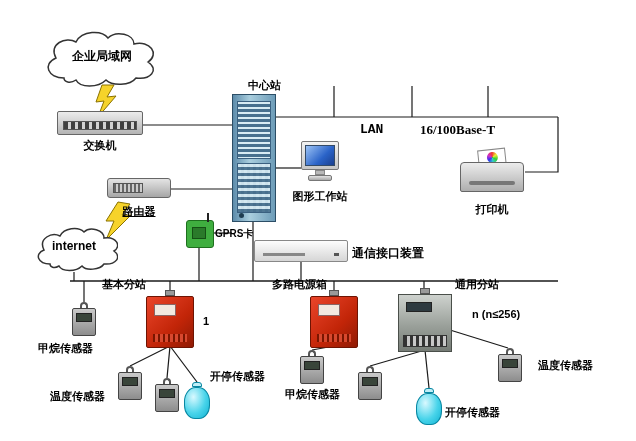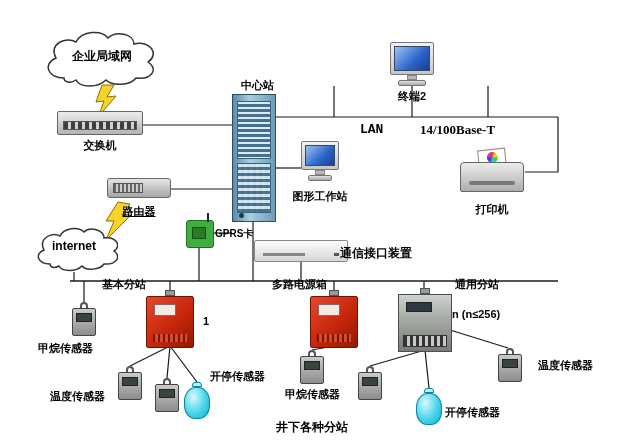--- a/index.html
+++ b/index.html
@@ -142,40 +142,30 @@
       </div>
     <span class="lbl-center" style="margin-top:6px;">路由器</span>
   </div>
 
   <div class="gprs-icon">
     <div class="gprs-ant"></div>
     <div class="gprs-chip"></div>
   </div>
   <span class="lbl" style="left:215px;top:227px;font-size:10px;">GPRS卡</span>
 
-  <span class="lbl" style="left:241px;top:78px;">中心站</span>
+  <span class="lbl" style="left:248px;top:78px;">中心站</span>
   <div class="tower">
     <div class="tower-slots"></div>
     <div class="tower-grid"></div>
     <div class="tower-btn"></div>
   </div>
 
-  <div class="grp" style="left:386px;top:42px;width:52px;">
-    <div class="monitor">
-      <div class="mon-frame">
-          <div class="mon-screen"></div>
-        </div>
-      <div class="mon-neck"></div>
-        <div class="mon-base"></div>
-    </div>
-    <span class="lbl-center">终端2</span>
-  </div>
 
   <span class="lbl lbl-serif" style="left:360px;top:122px;font-family:Liberation Mono, monospace;">LAN</span>
-  <span class="lbl lbl-serif" style="left:420px;top:122px;">14/100Base-T</span>
+  <span class="lbl lbl-serif" style="left:420px;top:122px;">16/100Base-T</span>
 
   <div class="grp" style="left:452px;top:148px;width:80px;">
     <div class="printer-icon">
       <div class="printer-paper">
           <div class="printer-logo"></div>
         </div>
       <div class="printer-body">
           <div class="printer-slot"></div>
         </div>
     </div>
@@ -190,21 +180,21 @@
       <div class="mon-neck"></div>
         <div class="mon-base"></div>
     </div>
     <span class="lbl-center" style="margin-top:8px;">图形工作站</span>
   </div>
 
   <div class="comm-icon">
     <div class="comm-slot"></div>
     <div class="comm-led"></div>
   </div>
-  <span class="lbl" style="left:340px;top:245px;font-size:12px;">通信接口装置</span>
+  <span class="lbl" style="left:352px;top:245px;font-size:12px;">通信接口装置</span>
 
   <span class="lbl" style="left:102px;top:277px;">基本分站</span>
   <div class="grp redbox" style="left:146px;top:290px;">
     <div class="box-bracket"></div>
     <div class="redbox-body">
       <div class="redbox-plate"></div>
       <div class="redbox-vent"></div>
     </div>
   </div>
   <span class="lbl" style="left:203px;top:315px;">1</span>
@@ -219,21 +209,21 @@
   </div>
 
   <span class="lbl" style="left:455px;top:277px;">通用分站</span>
   <div class="grp graybox" style="left:398px;top:288px;">
     <div class="box-bracket"></div>
     <div class="graybox-body">
       <div class="graybox-screen"></div>
       <div class="graybox-terms"></div>
     </div>
   </div>
-  <span class="lbl" style="left:452px;top:308px;">n (n≤256)</span>
+  <span class="lbl" style="left:452px;top:308px;padding-left:20px;">n (n≤256)</span>
 
   <div class="sensor" style="left:72px;top:302px;">
     <div class="sensor-hook"></div>
     <div class="sensor-body">
         <div class="sensor-screen"></div>
       </div>
   </div>
   <span class="lbl" style="left:38px;top:341px;">甲烷传感器</span>
 
   <div class="sensor" style="left:118px;top:366px;">
@@ -279,15 +269,14 @@
   <span class="lbl" style="left:445px;top:405px;">开停传感器</span>
 
   <div class="sensor" style="left:498px;top:348px;">
     <div class="sensor-hook"></div>
     <div class="sensor-body">
         <div class="sensor-screen"></div>
       </div>
   </div>
   <span class="lbl" style="left:538px;top:358px;">温度传感器</span>
 
-  <span class="lbl" style="left:276px;top:419px;font-size:12px;">井下各种分站</span>
 
 </div>
 
 </body></html>

